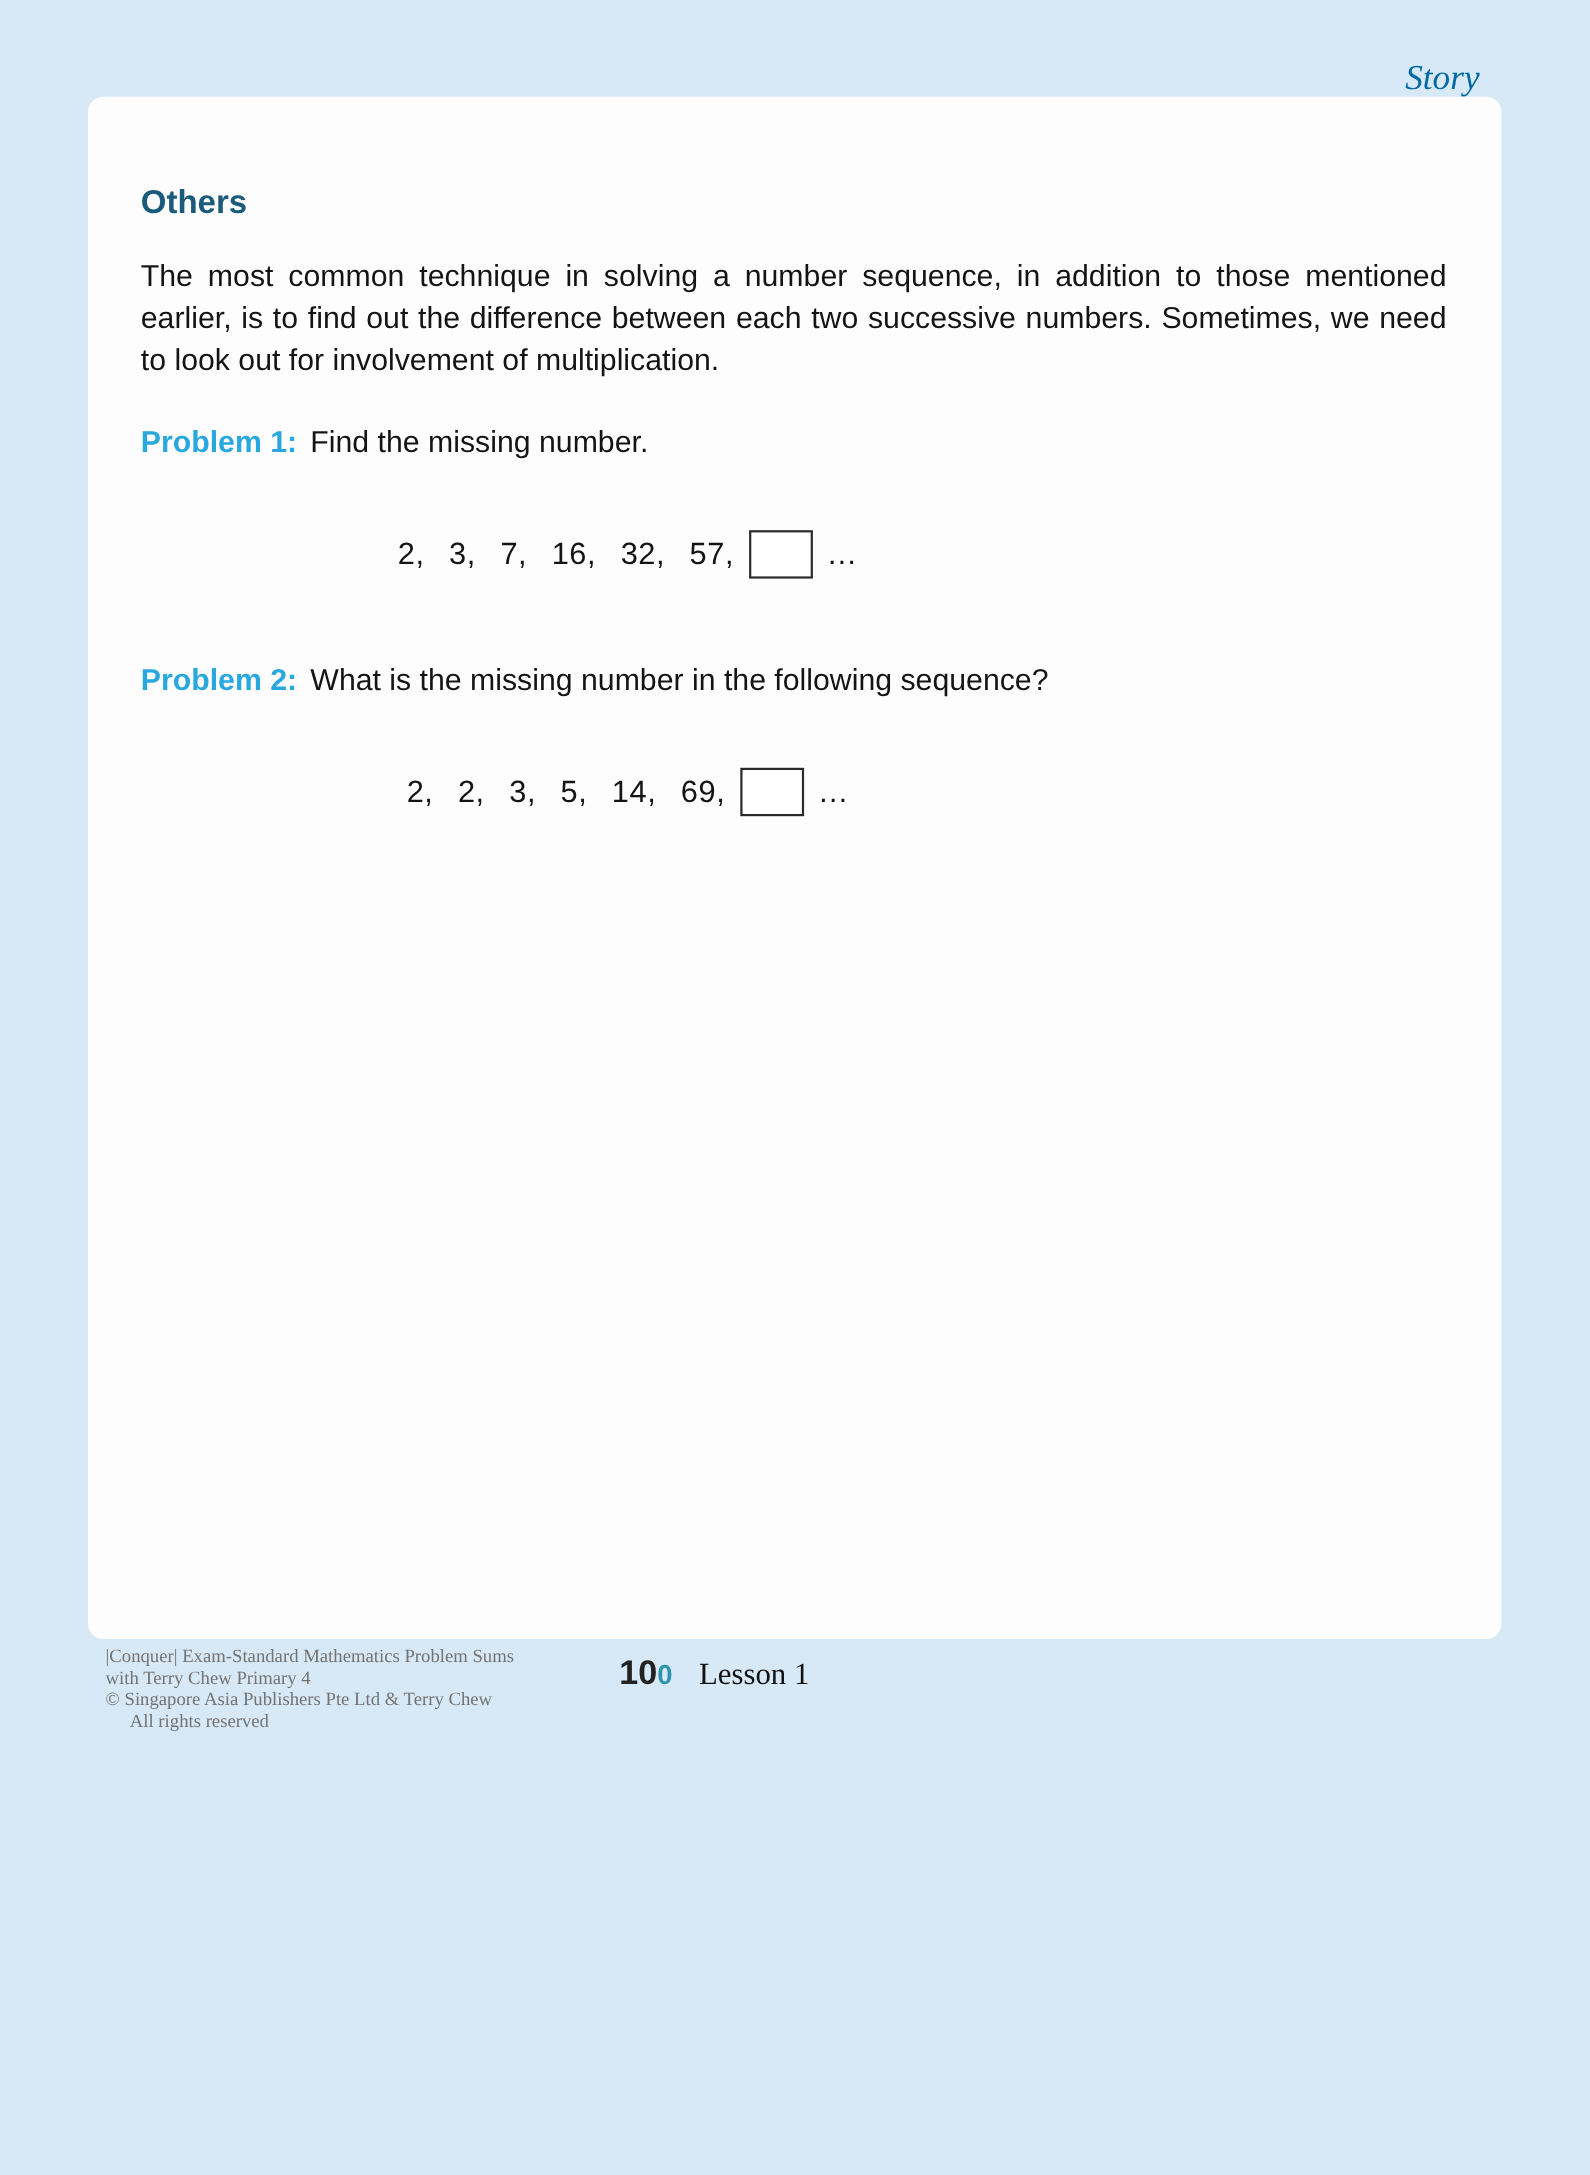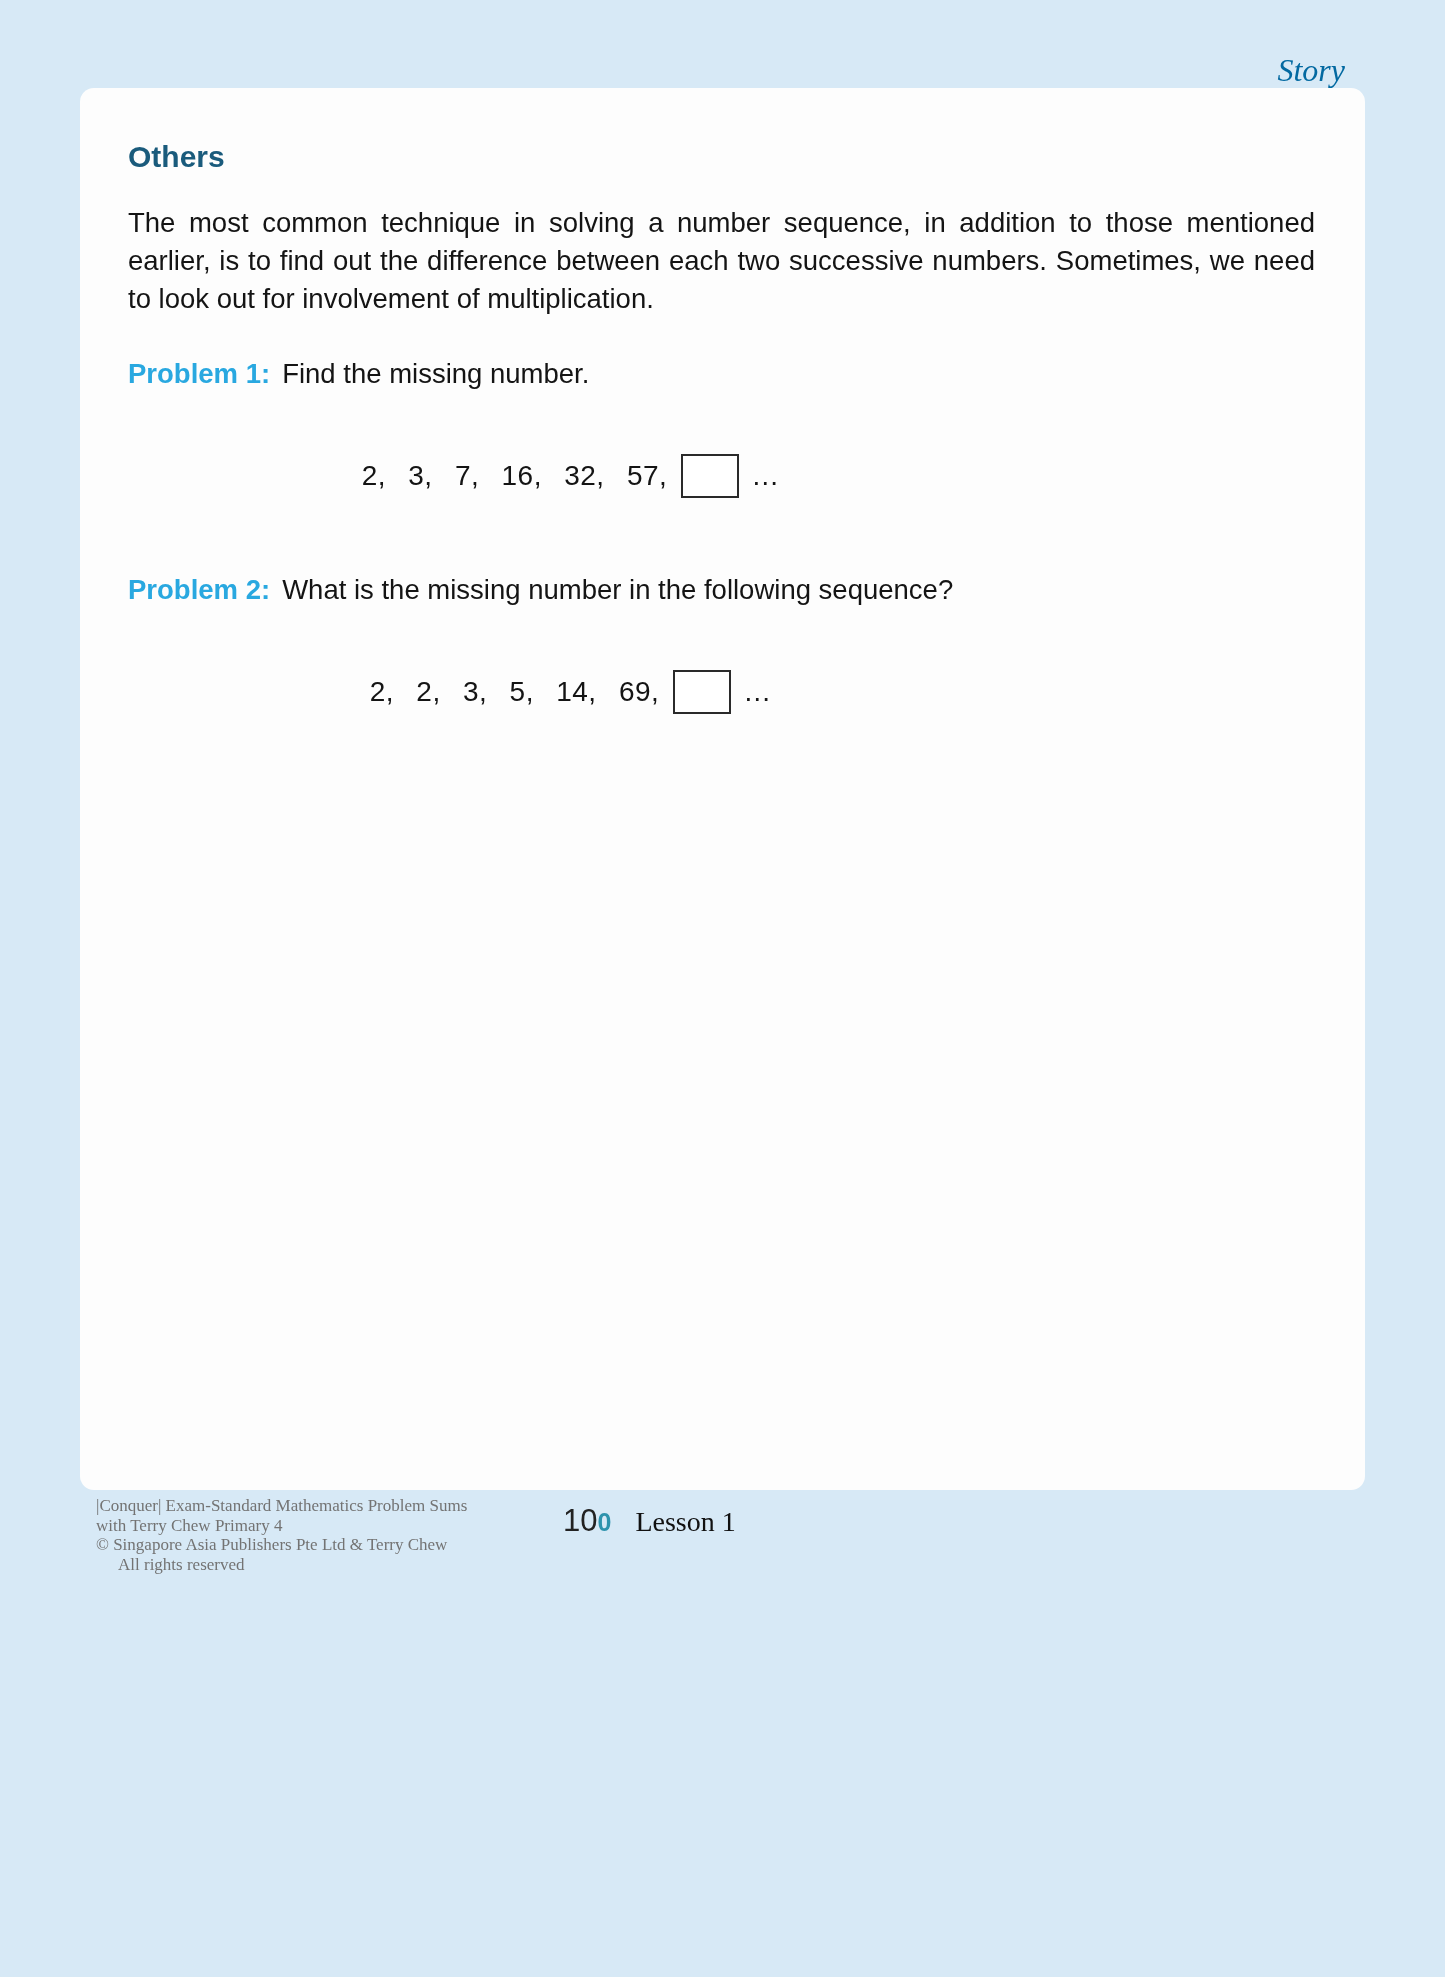--- a/index.html
+++ b/index.html
@@ -26,21 +26,21 @@
   }
   .content-card {
     position: absolute;
     top: 88px;
     left: 80px;
     width: 1285px;
     height: 1402px;
     background: #fdfdfd;
     border-radius: 14px;
     box-sizing: border-box;
-    padding: 52px 50px 0 48px;
+    padding: 80px 50px 0 48px;
   }
   .section-title {
     margin: 0 0 30px 0;
     font-size: 30px;
     font-weight: bold;
     color: #1a5b7c;
   }
   .intro-paragraph {
     margin: 0 0 38px 0;
     font-size: 27.5px;
@@ -104,21 +104,21 @@
   .page-info {
     position: absolute;
     top: 1503px;
     left: 563px;
     display: flex;
     align-items: baseline;
     gap: 24px;
   }
   .page-number {
     font-family: "Liberation Sans", sans-serif;
-    font-weight: normal;
+    font-weight: bold;
     font-size: 31px;
     color: #222;
   }
   .page-number-accent {
     font-family: "Liberation Sans", sans-serif;
     font-weight: bold;
     font-size: 25px;
     color: #2e93ad;
   }
   .lesson-label {

